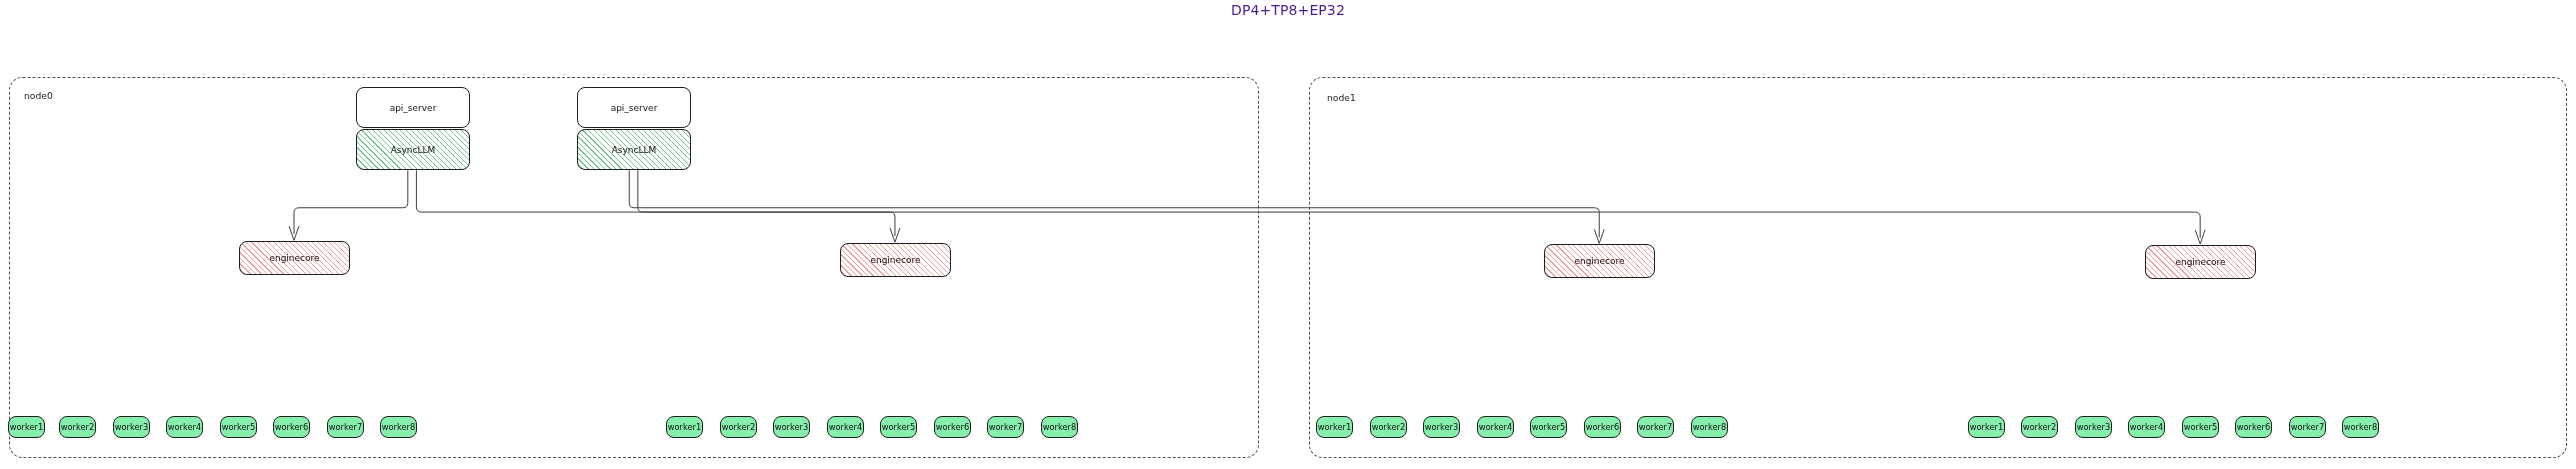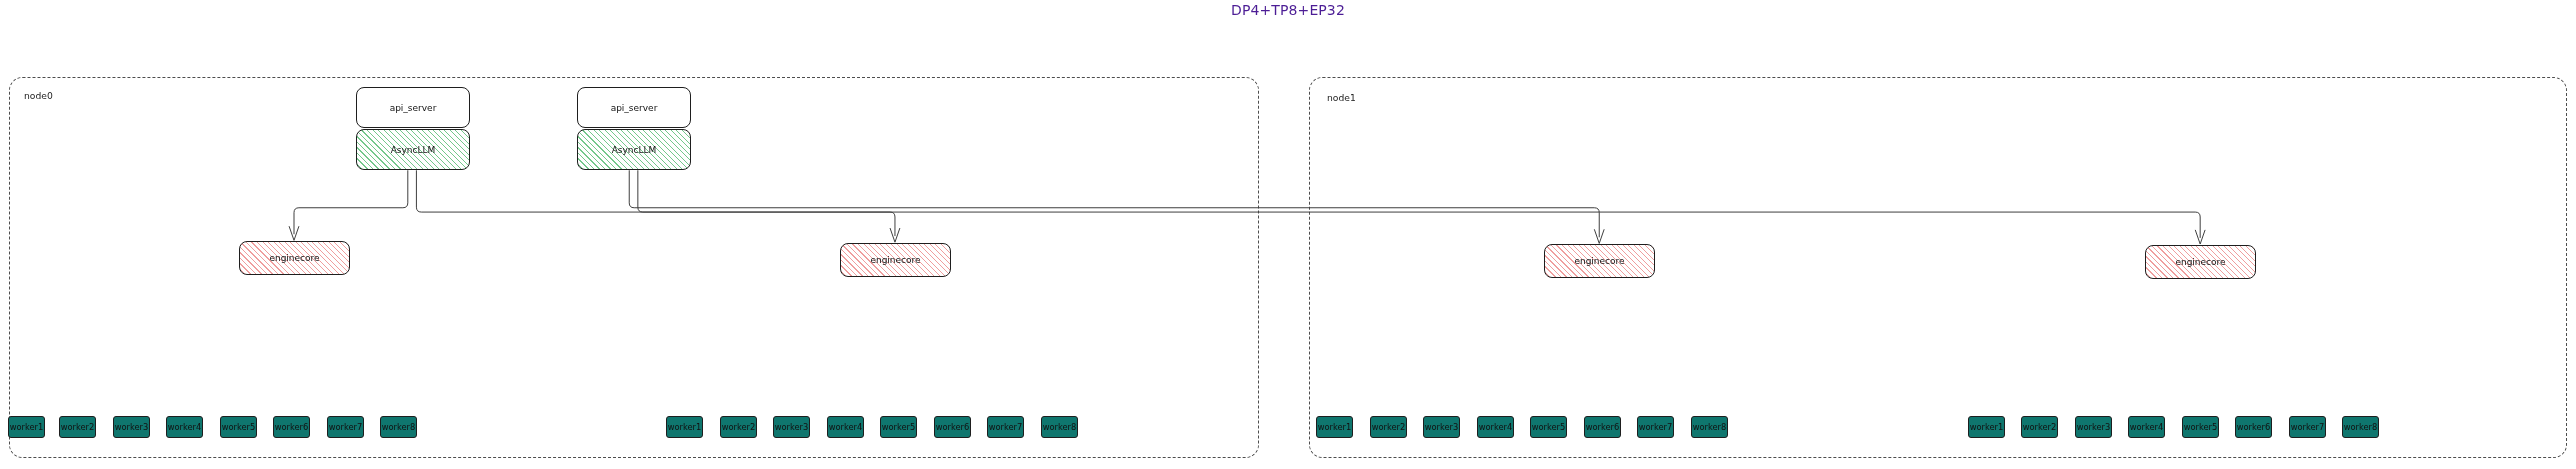--- a/index.html
+++ b/index.html
@@ -93,24 +93,24 @@
       45deg,
       rgba(240, 140, 140, 0.0) 0px,
       rgba(240, 140, 140, 0.0) 3.1px,
       rgba(238, 150, 150, 0.92) 3.1px,
       rgba(238, 150, 150, 0.92) 3.9px
     );
   }
 
   
   .box.worker {
-    border-radius: 3px;
+    border-radius: 8px;
     border-width: 1.2px;
     font-size: 8.3px;
-    background: #0f766e;
+    background: #86efac;
   }
 
   
   #edges {
     position: absolute;
     left: 0;
     top: 0;
     width: 2576px;
     height: 469px;
     z-index: 5;

